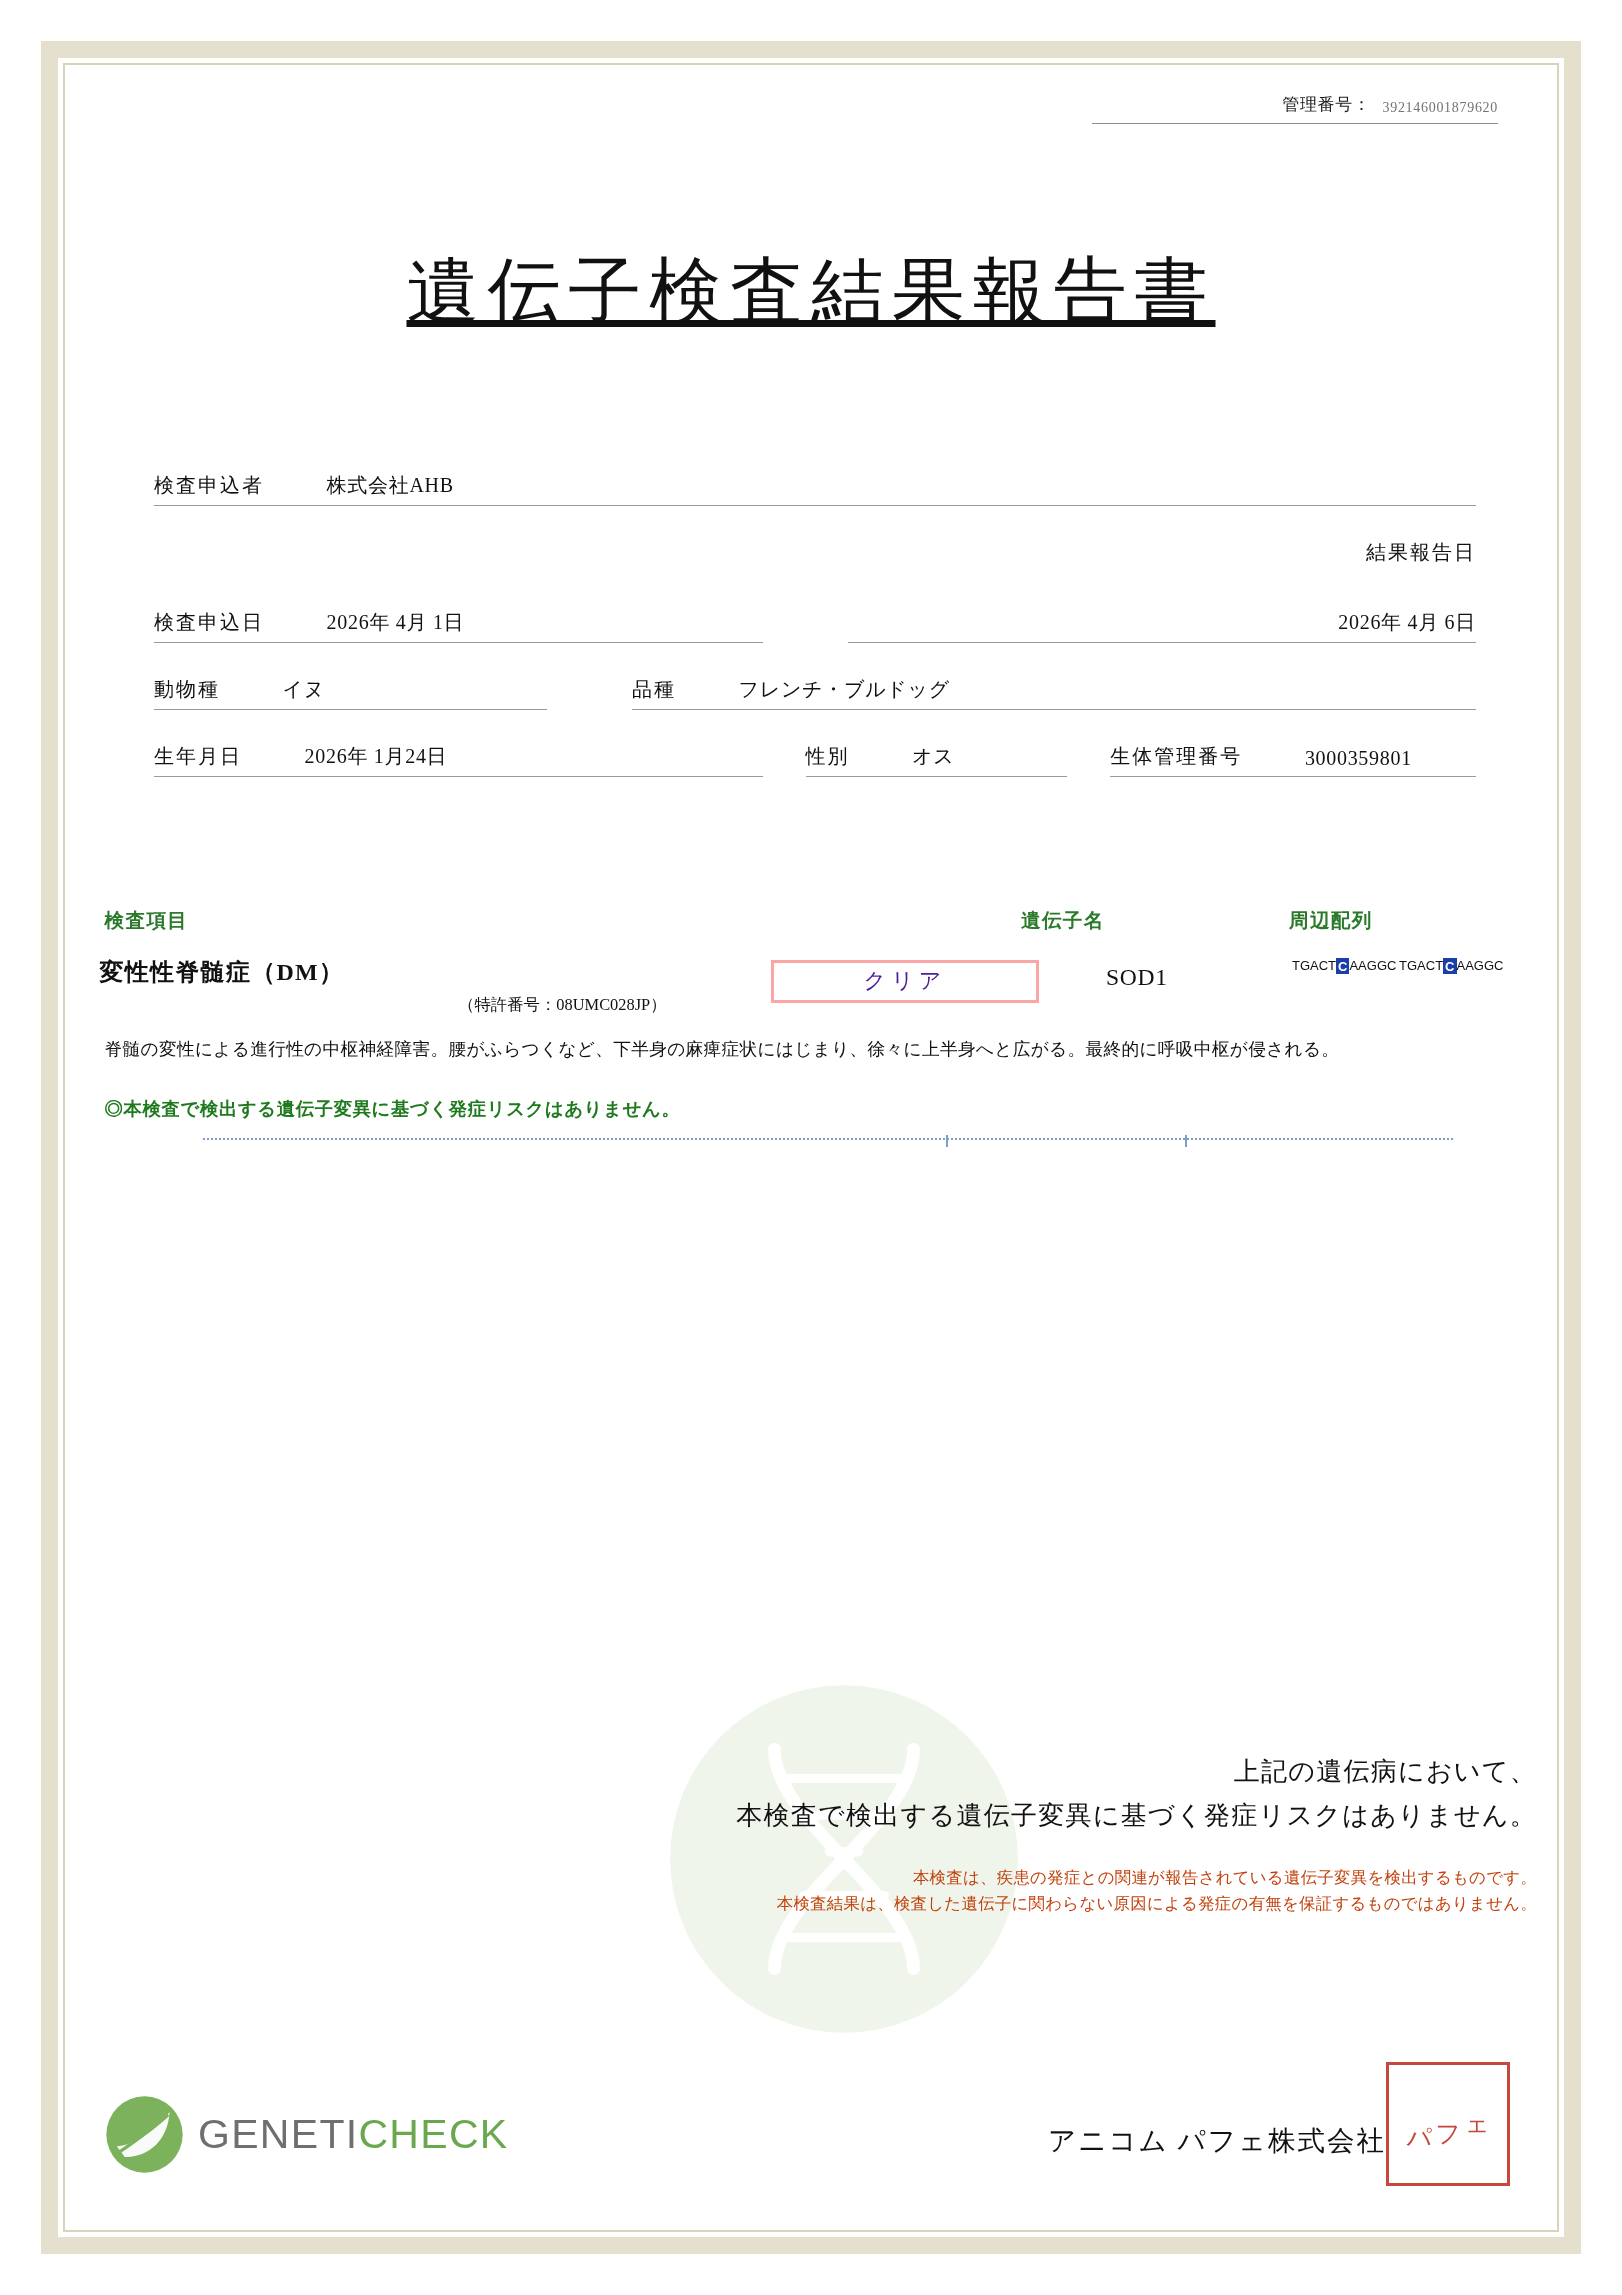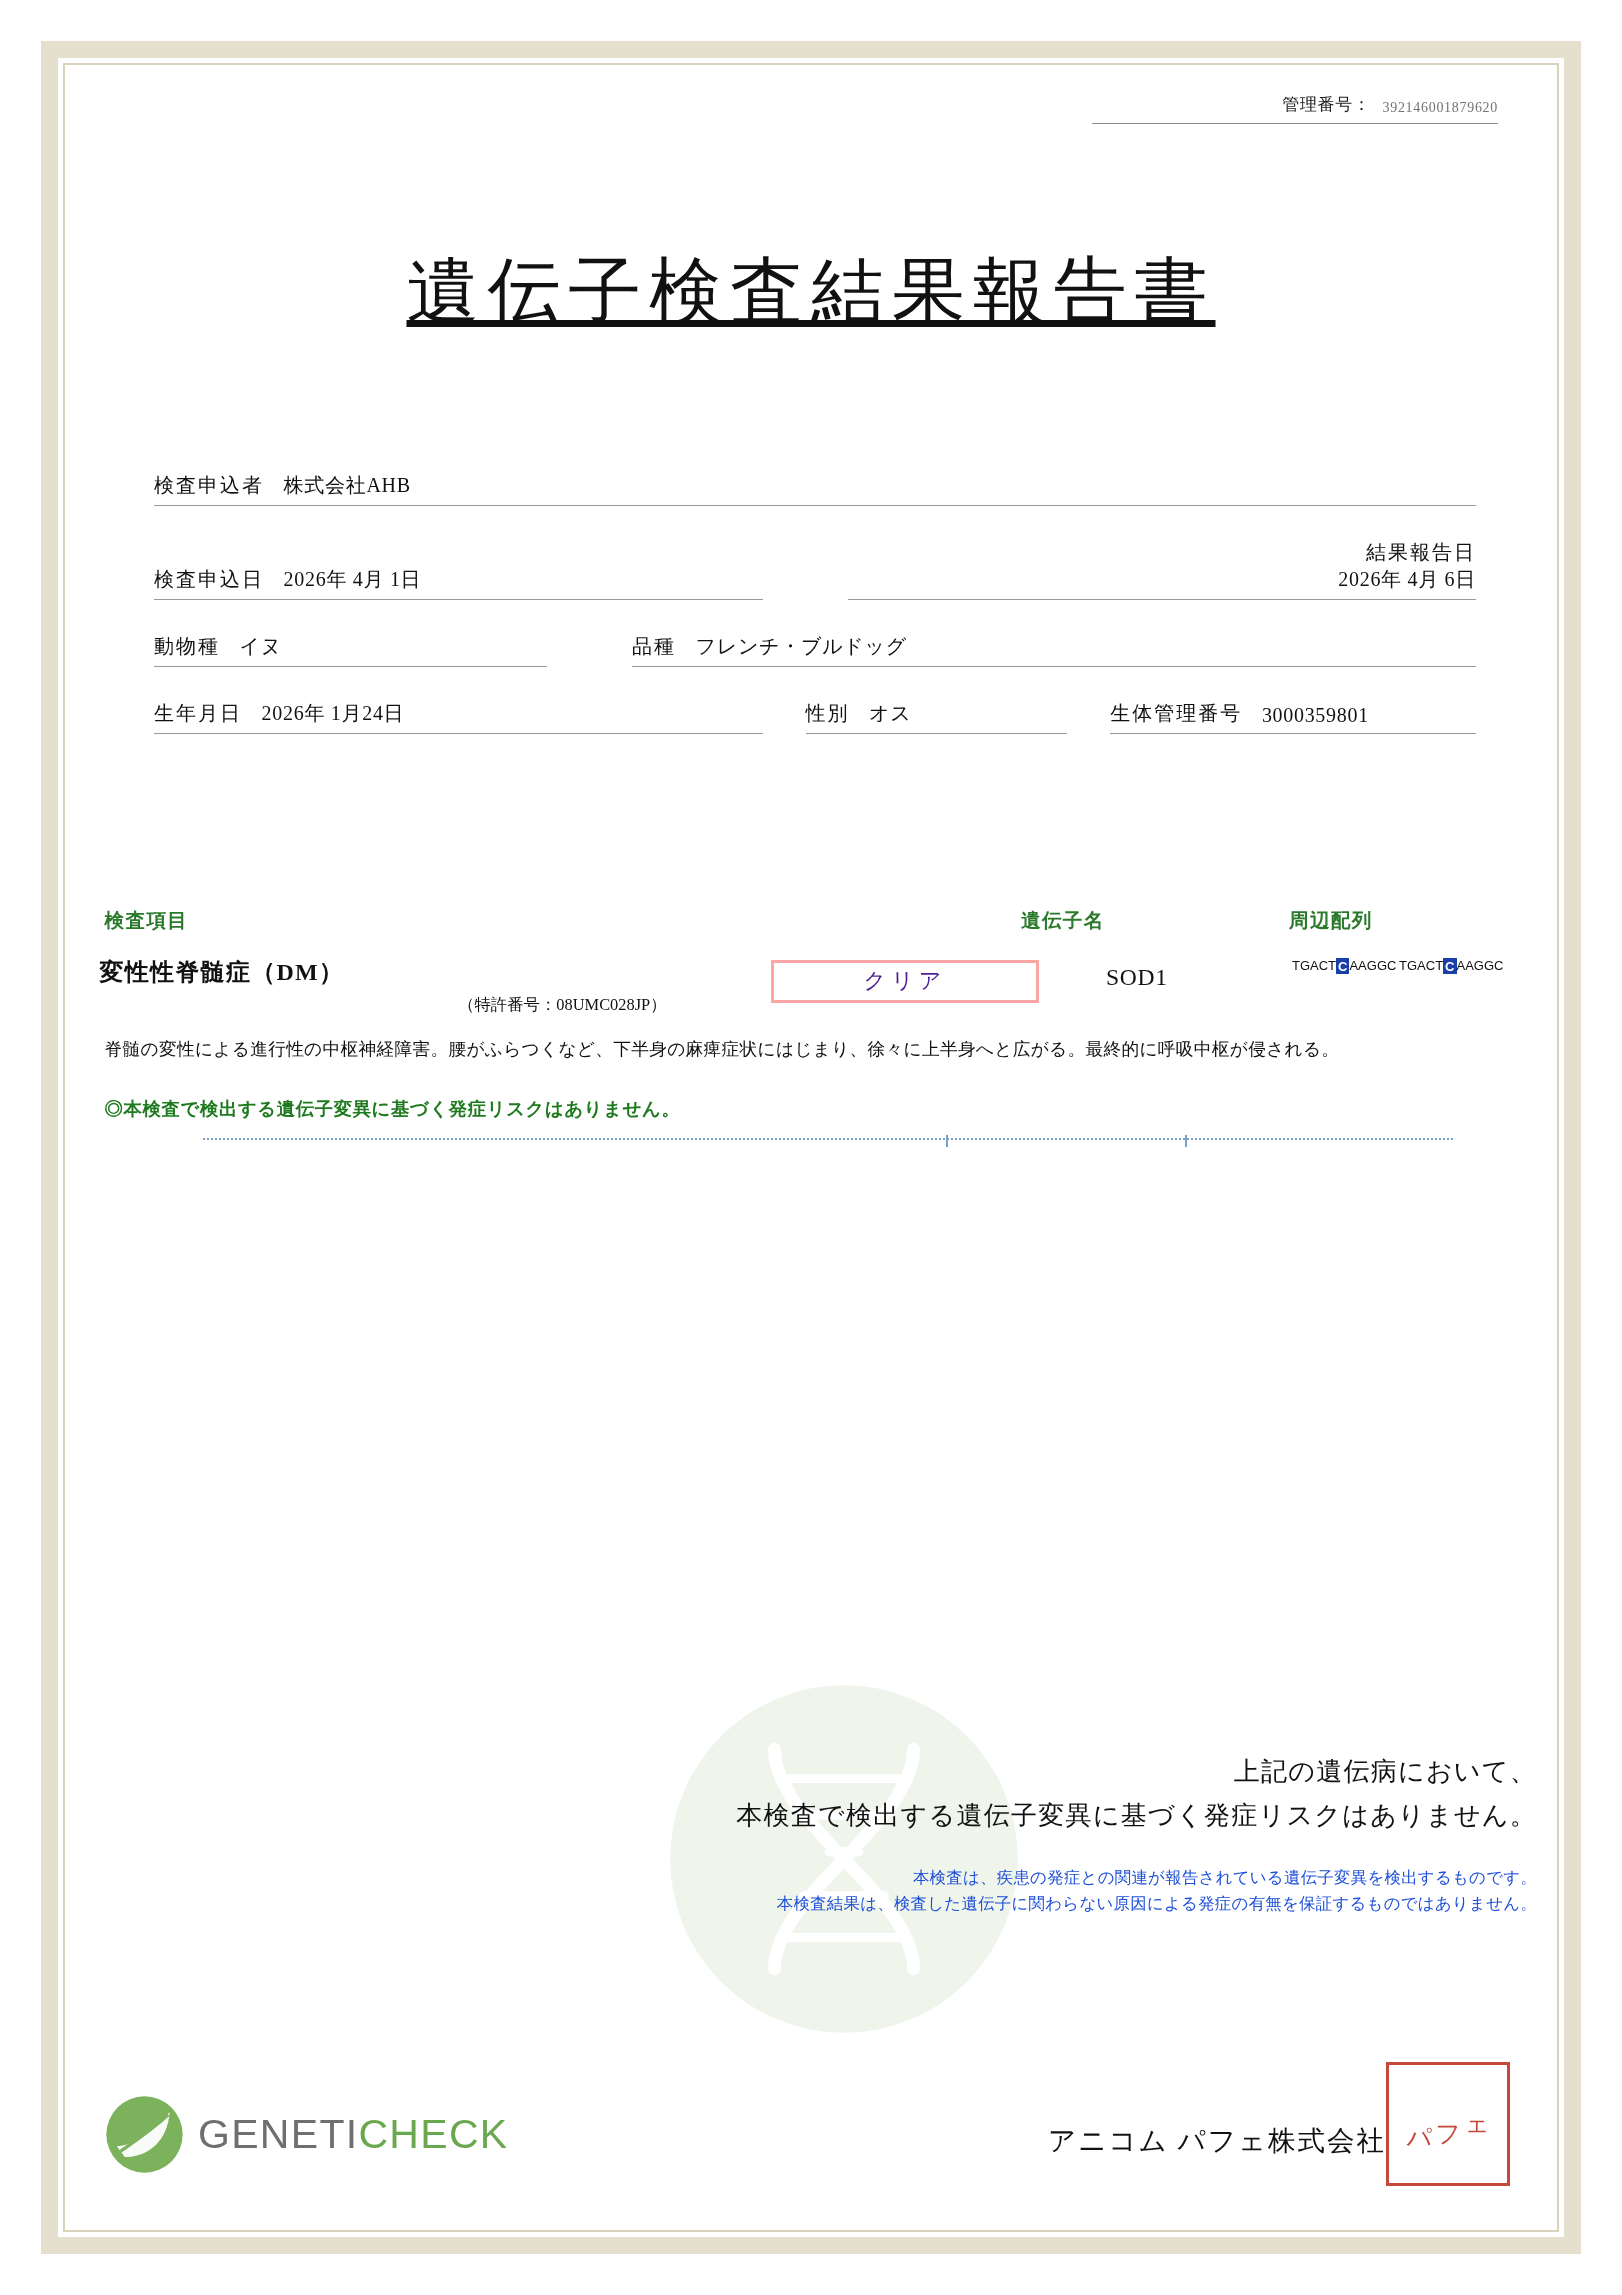--- a/index.html
+++ b/index.html
@@ -88,20 +88,21 @@
   .info-row {
     display: flex;
     align-items: flex-end;
     margin-bottom: 33px;
   }
   .fld {
     display: flex;
     align-items: flex-end;
     border-bottom: 1.3px solid #9a9a9a;
     padding-bottom: 5.9px;
+    gap: 43px;
   }
   .fld .lab {
     font-size: 20px;
     letter-spacing: 2px;
     color: #111;
     white-space: nowrap;
     font-family: "Liberation Serif", serif;
   }
   .fld .val {
     font-size: 20px;
@@ -268,21 +269,21 @@
   .summary .l2 {
     font-size: 26px;
     letter-spacing: 1.3px;
     color: #111;
     font-family: "Liberation Sans", sans-serif;
   }
   .summary .note {
     margin-top: 31px;
     font-size: 16.4px;
     line-height: 1.6;
-    color: #1d4ed8;
+    color: #c2410c;
     letter-spacing: 0.3px;
     font-family: "Liberation Sans", sans-serif;
   }
 
   
   .footer {
     position: absolute;
     left: 0; bottom: 19.6px;
     width: 1452px;
     height: 137px;

